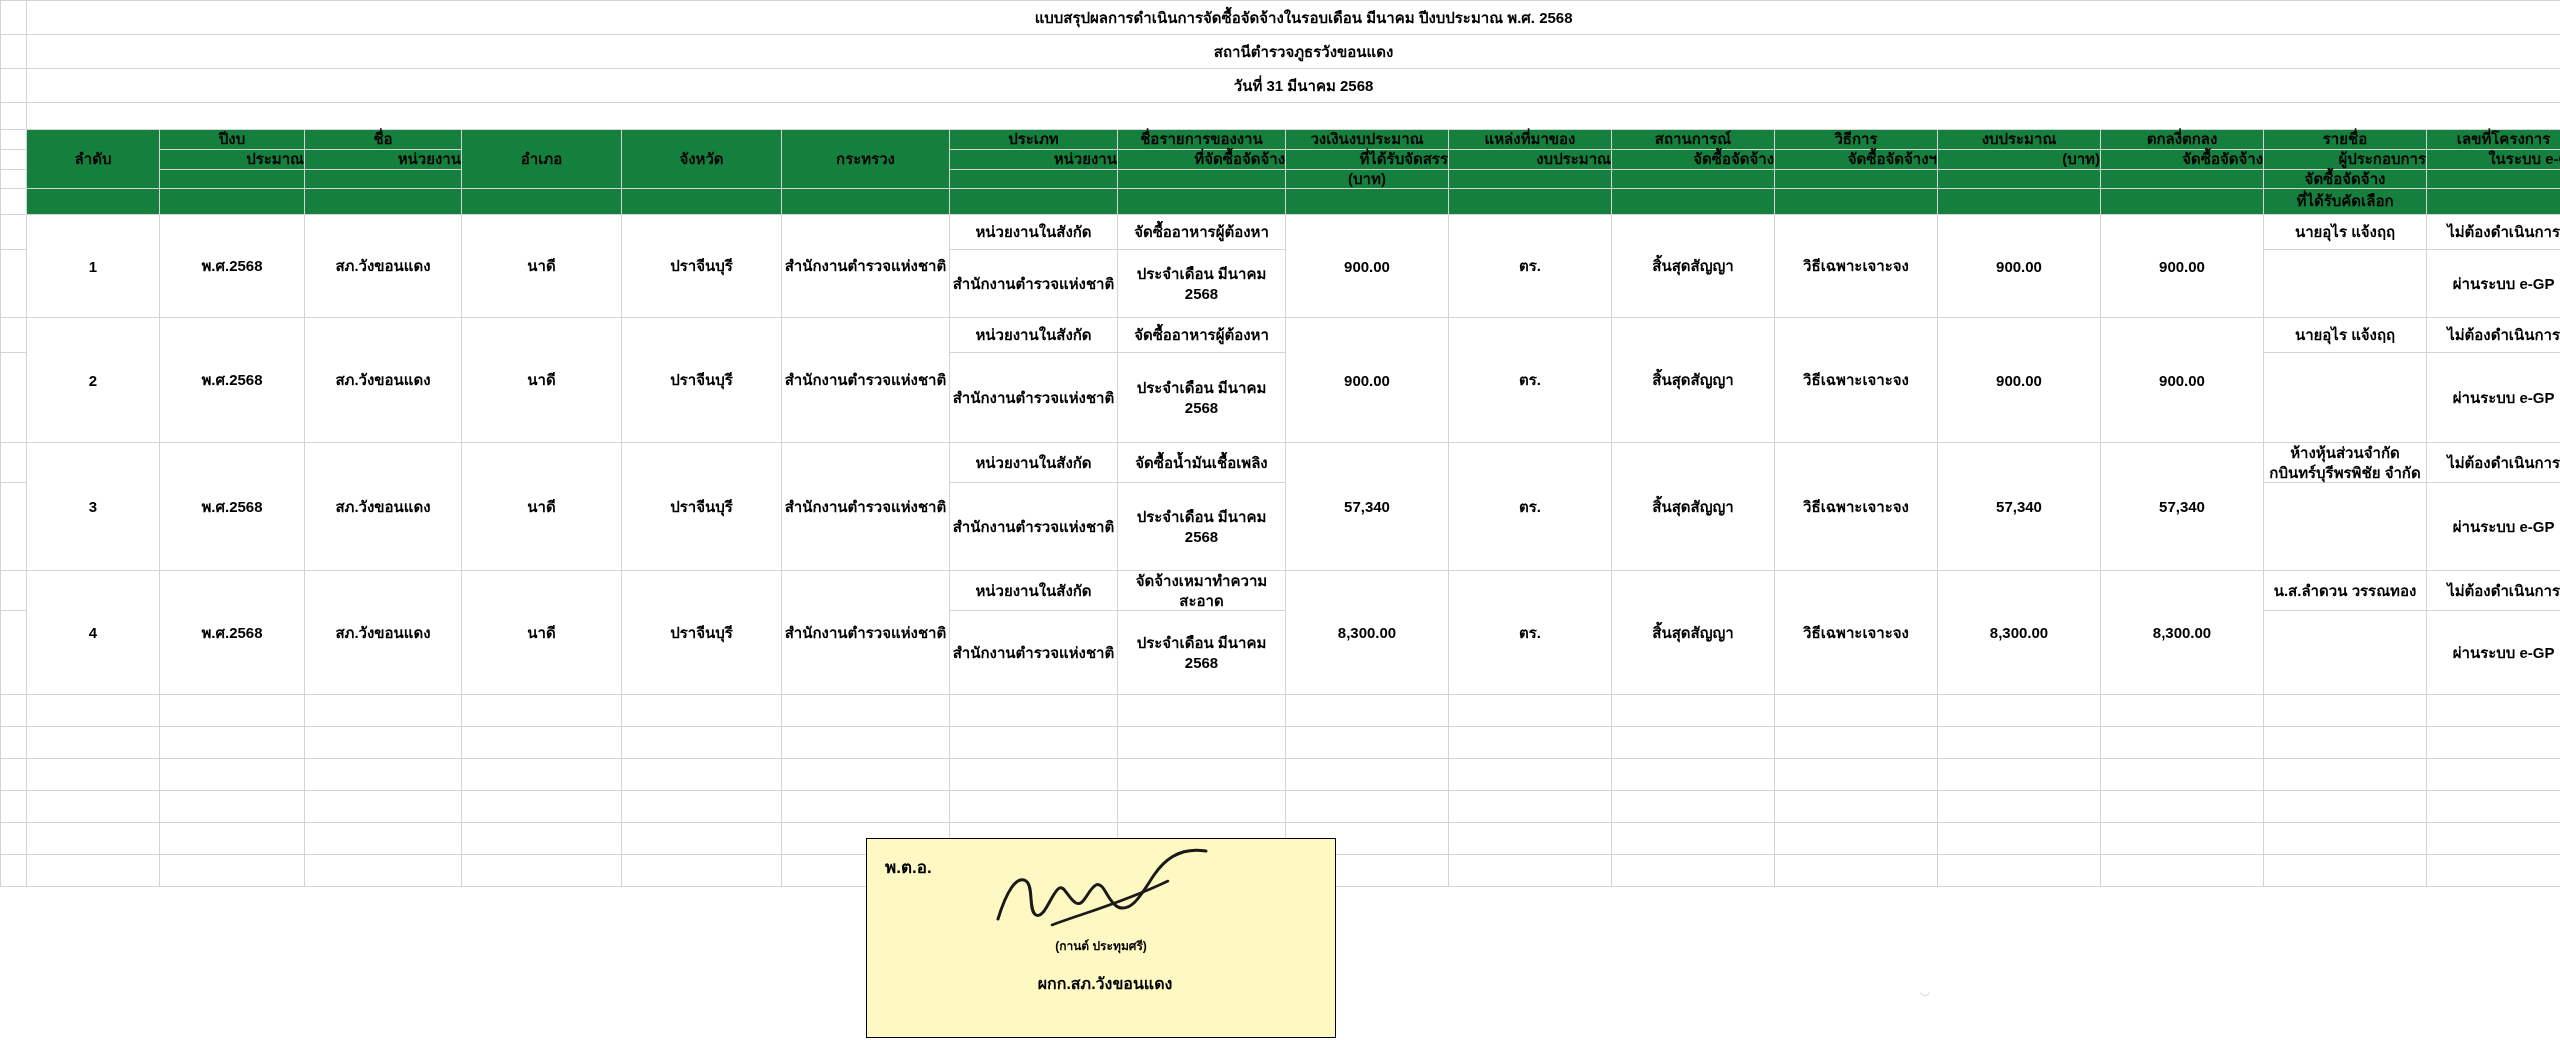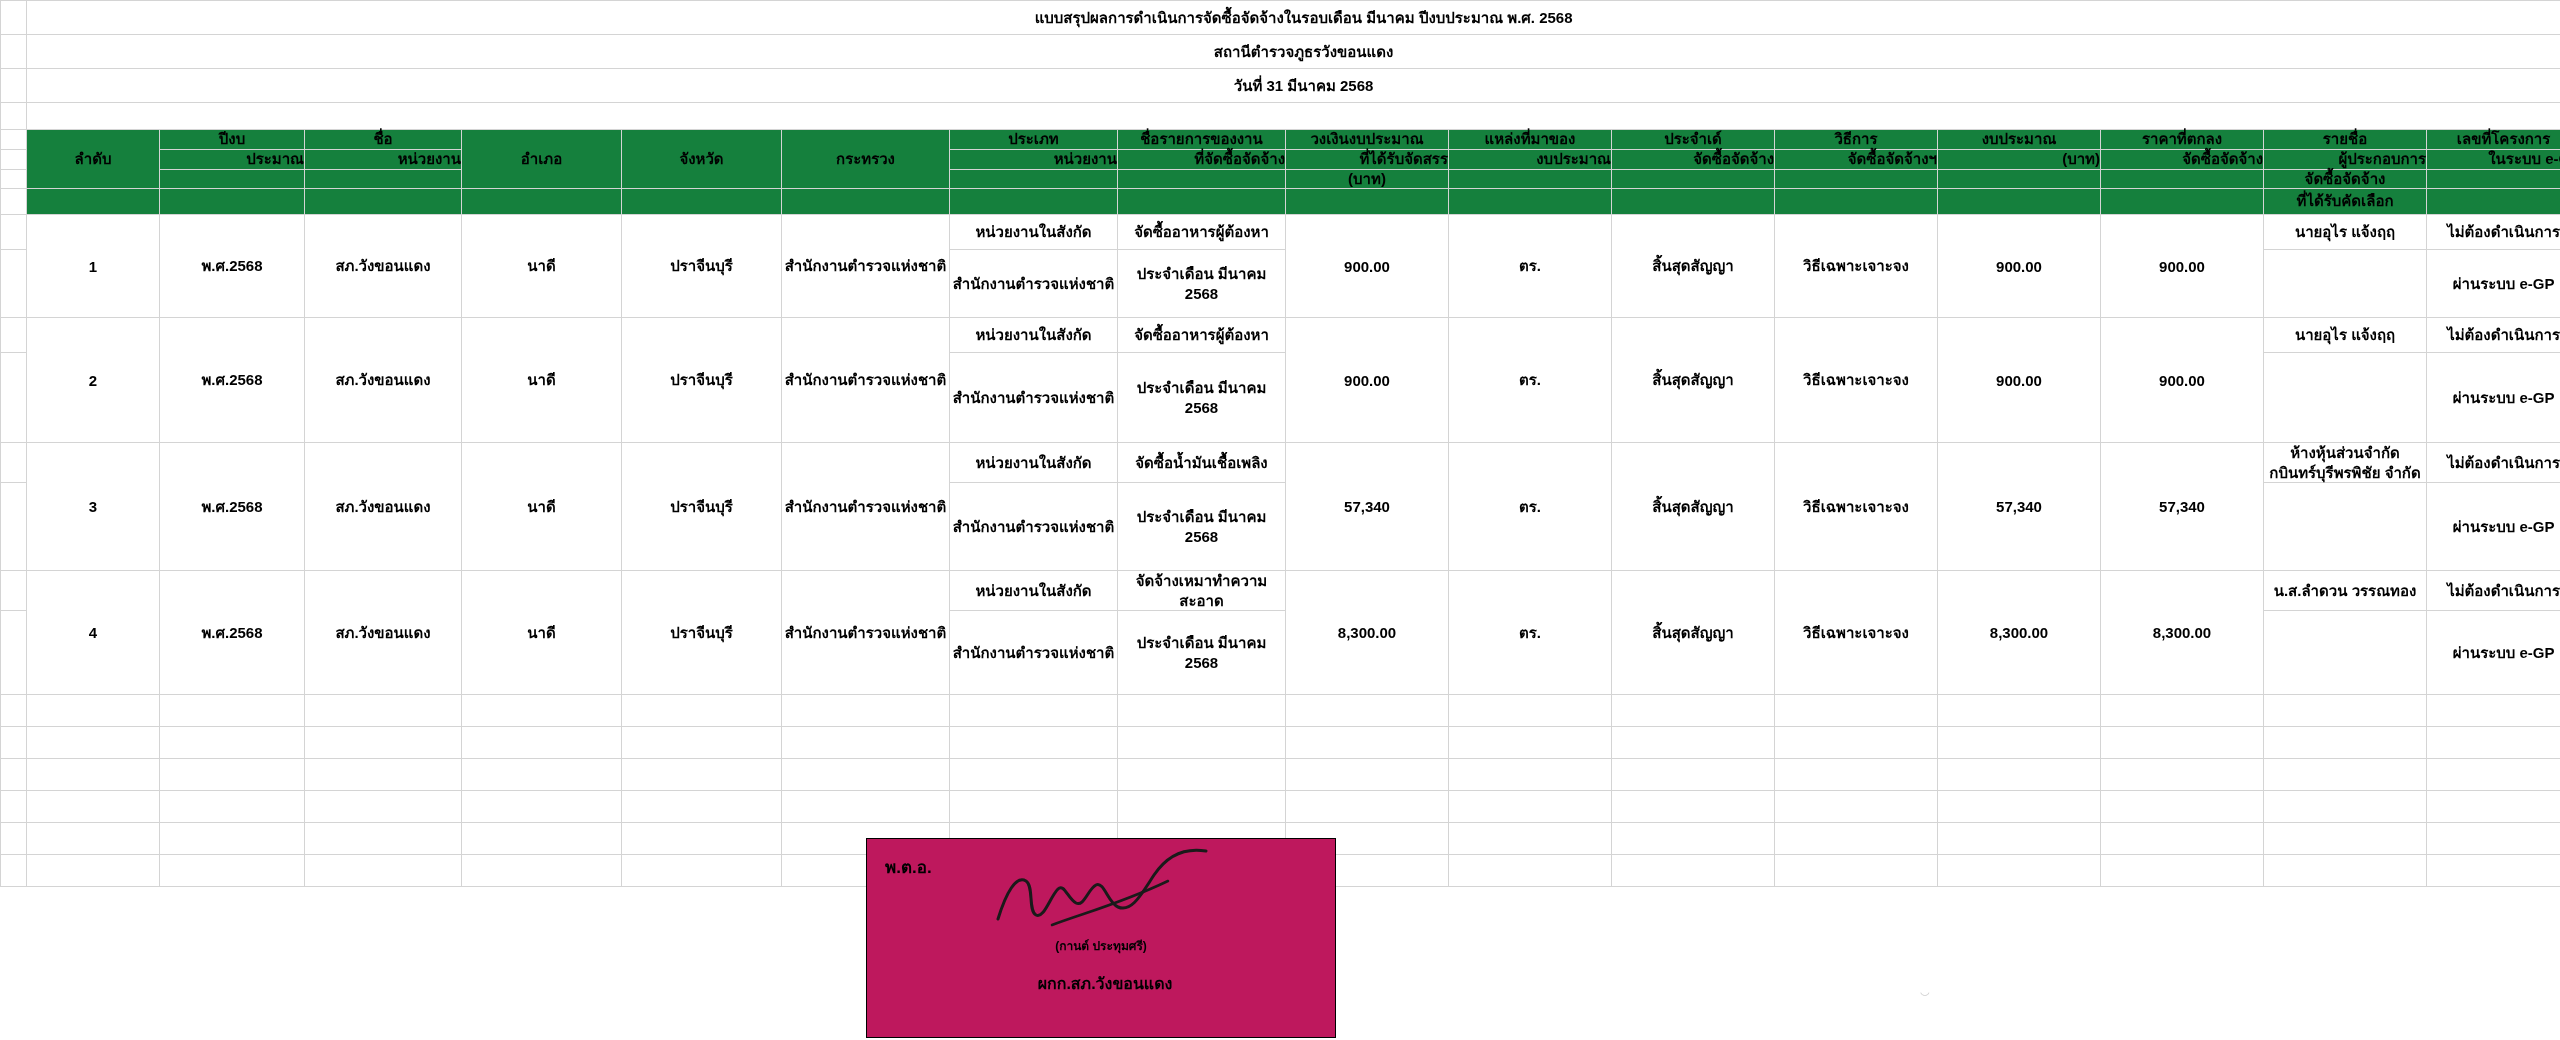--- a/index.html
+++ b/index.html
@@ -83,21 +83,21 @@
   }
 
   
   .sigbox {
     position: absolute;
     left: 866px;
     top: 838px;
     width: 470px;
     height: 200px;
     border: 1px solid #000;
-    background: #be185d;
+    background: #fef9c3;
     box-sizing: border-box;
   }
   .sig-rank {
     position: absolute;
     left: 18px;
     top: 14px;
     font-size: 17px;
     font-weight: bold;
   }
   .sig-scribble {
@@ -185,24 +185,24 @@
       <td rowspan="3">ลำดับ</td>
       <td>ปีงบ</td>
       <td>ชื่อ</td>
       <td rowspan="3">อำเภอ</td>
       <td rowspan="3">จังหวัด</td>
       <td rowspan="3">กระทรวง</td>
       <td>ประเภท</td>
       <td>ชื่อรายการของงาน</td>
       <td>วงเงินงบประมาณ</td>
       <td>แหล่งที่มาของ</td>
-      <td>ประจำเด์</td>
+      <td>สถานการณ์</td>
       <td>วิธีการ</td>
       <td>งบประมาณ</td>
-      <td>ราคาที่ตกลง</td>
+      <td>ตกลงี่ตกลง</td>
       <td>รายชื่อ</td>
       <td>เลขที่โครงการ</td>
     </tr>
     <tr class="hdr">
       <td style="background:#ffffff;border:1px solid #d4d4d4"></td>
       <td class="sub">ประมาณ</td>
       <td class="sub">หน่วยงาน</td>
       <td class="sub">หน่วยงาน</td>
       <td class="sub">ที่จัดซื้อจัดจ้าง</td>
       <td class="sub">ที่ได้รับจัดสรร</td>

